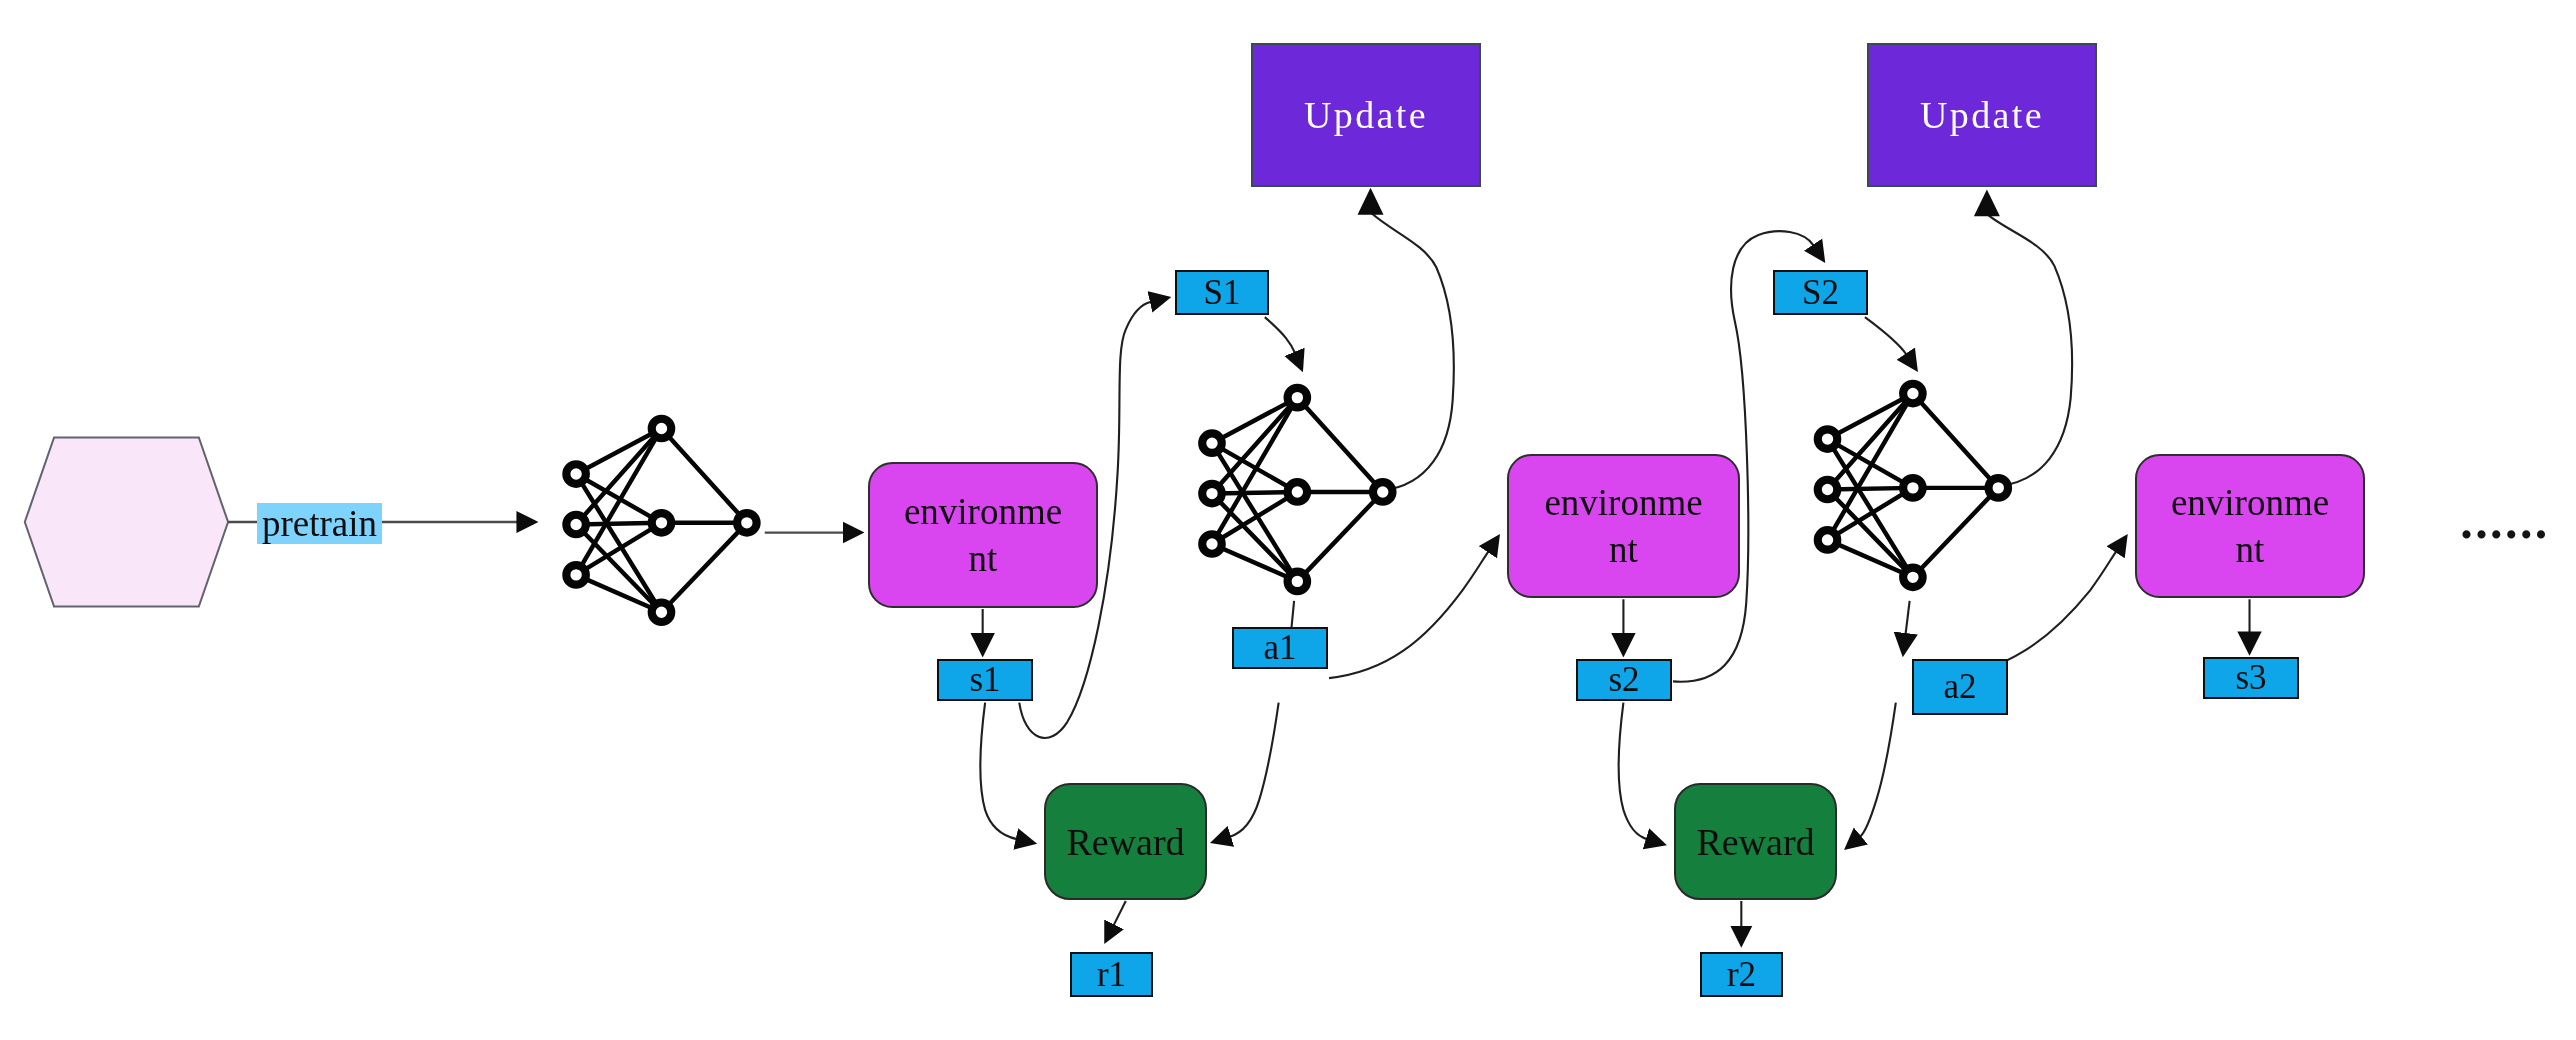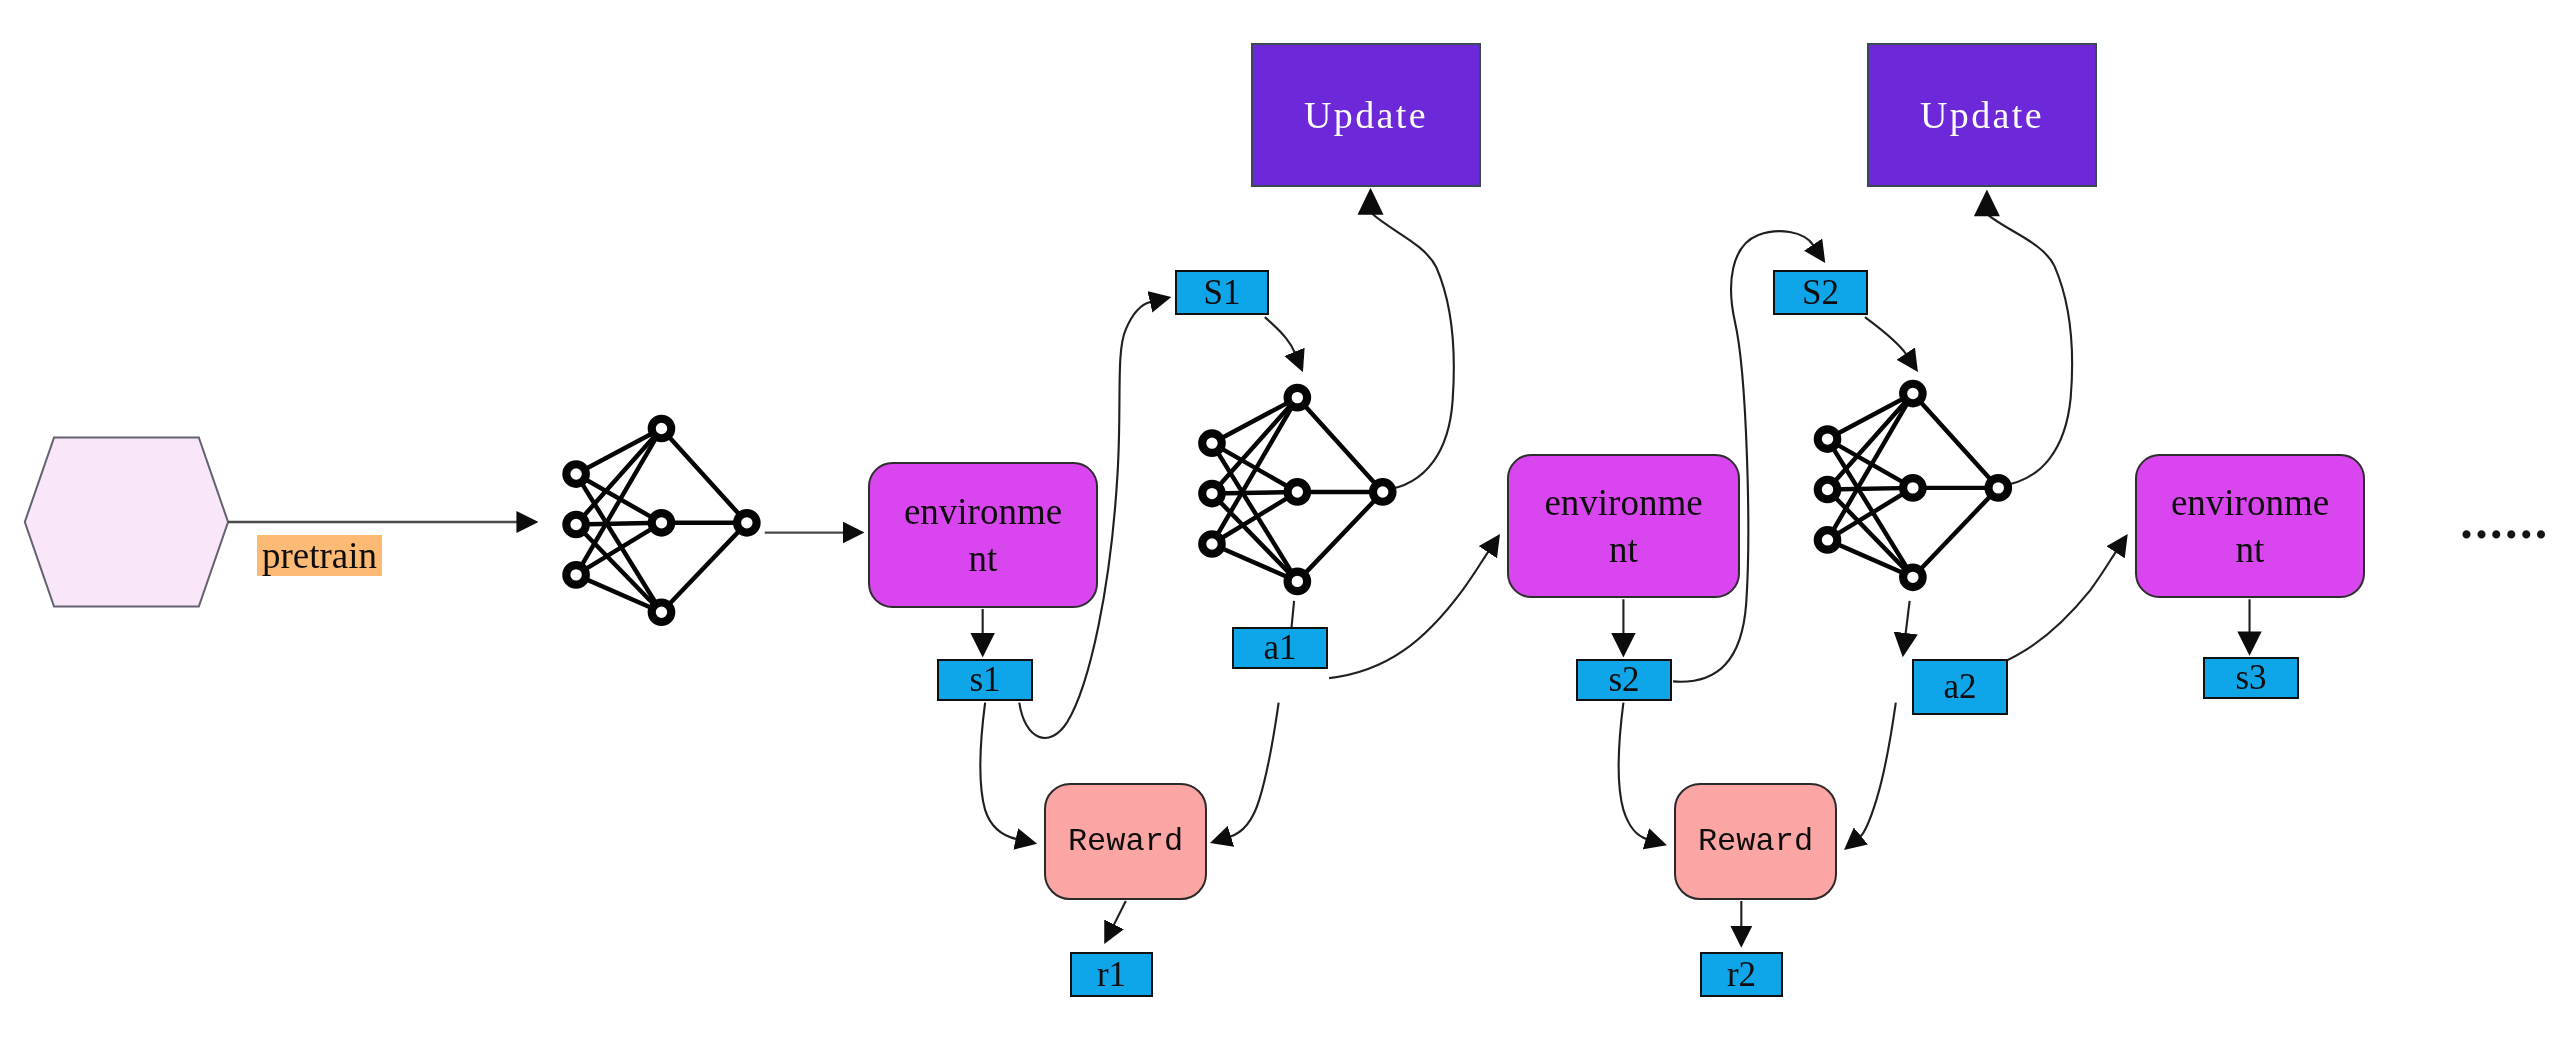--- a/index.html
+++ b/index.html
@@ -7,27 +7,27 @@
     position:relative;
     width:2576px;height:1040px;
     background:#ffffff;
     font-family:"Liberation Serif","DejaVu Serif",serif;
     overflow:hidden;
   }
   svg.layer{position:absolute;left:0;top:0;width:2576px;height:1040px;}
   .node{position:absolute;display:flex;align-items:center;justify-content:center;
         text-align:center;box-sizing:border-box;color:#0d0d0d;}
   .hexlabel{font-size:37px;line-height:49px;width:146px;}
-  .pretrain{font-size:37px;background:#fdba74;padding:0 4.9px;margin-top:32px;}
+  .pretrain{font-size:37px;background:#7dd3fc;padding:0 4.9px;}
   .envbox{background:#d946ef;border:2px solid #2e2e2e;border-radius:24.4px;
           font-size:37px;line-height:47px;flex-direction:column;}
   .updatebox{background:#6d28d9;border:2px solid #3a4a55;color:#ffffff;
              font-size:38px;letter-spacing:2.4px;}
-  .rewardbox{background:#fca5a5;border:2px solid #2a2a2a;border-radius:26px;
-             font-size:32px;font-family:Liberation Mono, monospace;}
+  .rewardbox{background:#15803d;border:2px solid #2a2a2a;border-radius:26px;
+             font-size:38px;}
   .chip{background:#0ea5e9;border:2.8px solid #101010;font-size:35px;}
   .dots{font-size:50px;font-weight:bold;letter-spacing:2.4px;color:#141414;}
   .cline{fill:none;stroke:#1f1f1f;stroke-width:2.6px;}
   .gline{fill:none;stroke:#4a4a4a;stroke-width:3px;}
   .nnedge{stroke:#050505;stroke-width:5.5px;stroke-linecap:round;}
   .nnode{fill:#ffffff;stroke:#050505;stroke-width:10px;}
 </style>
 </head>
 <body>
 

